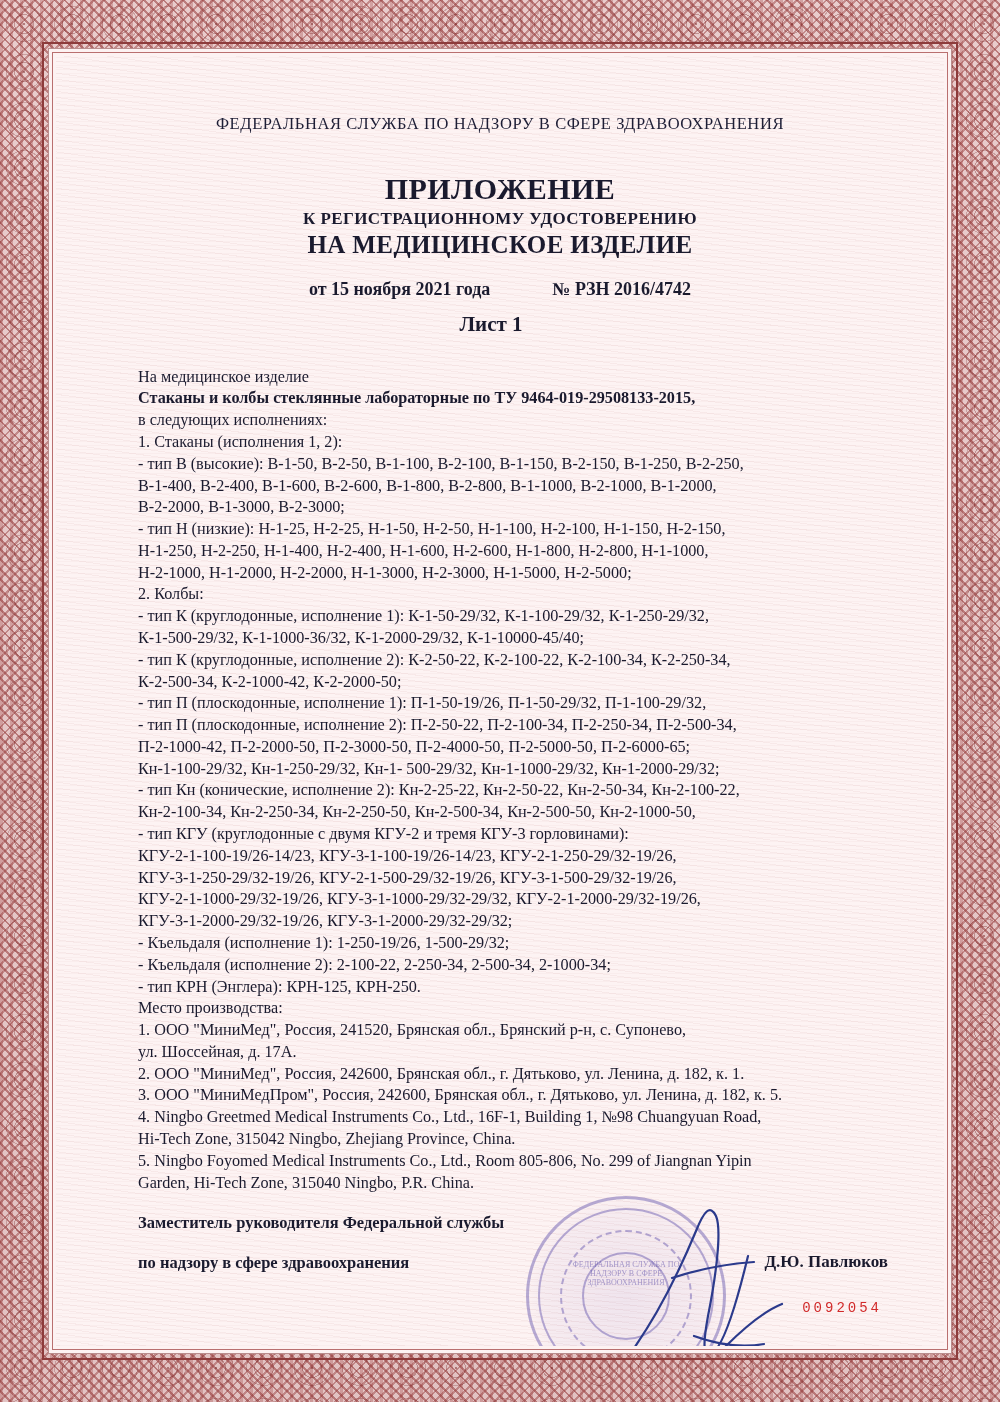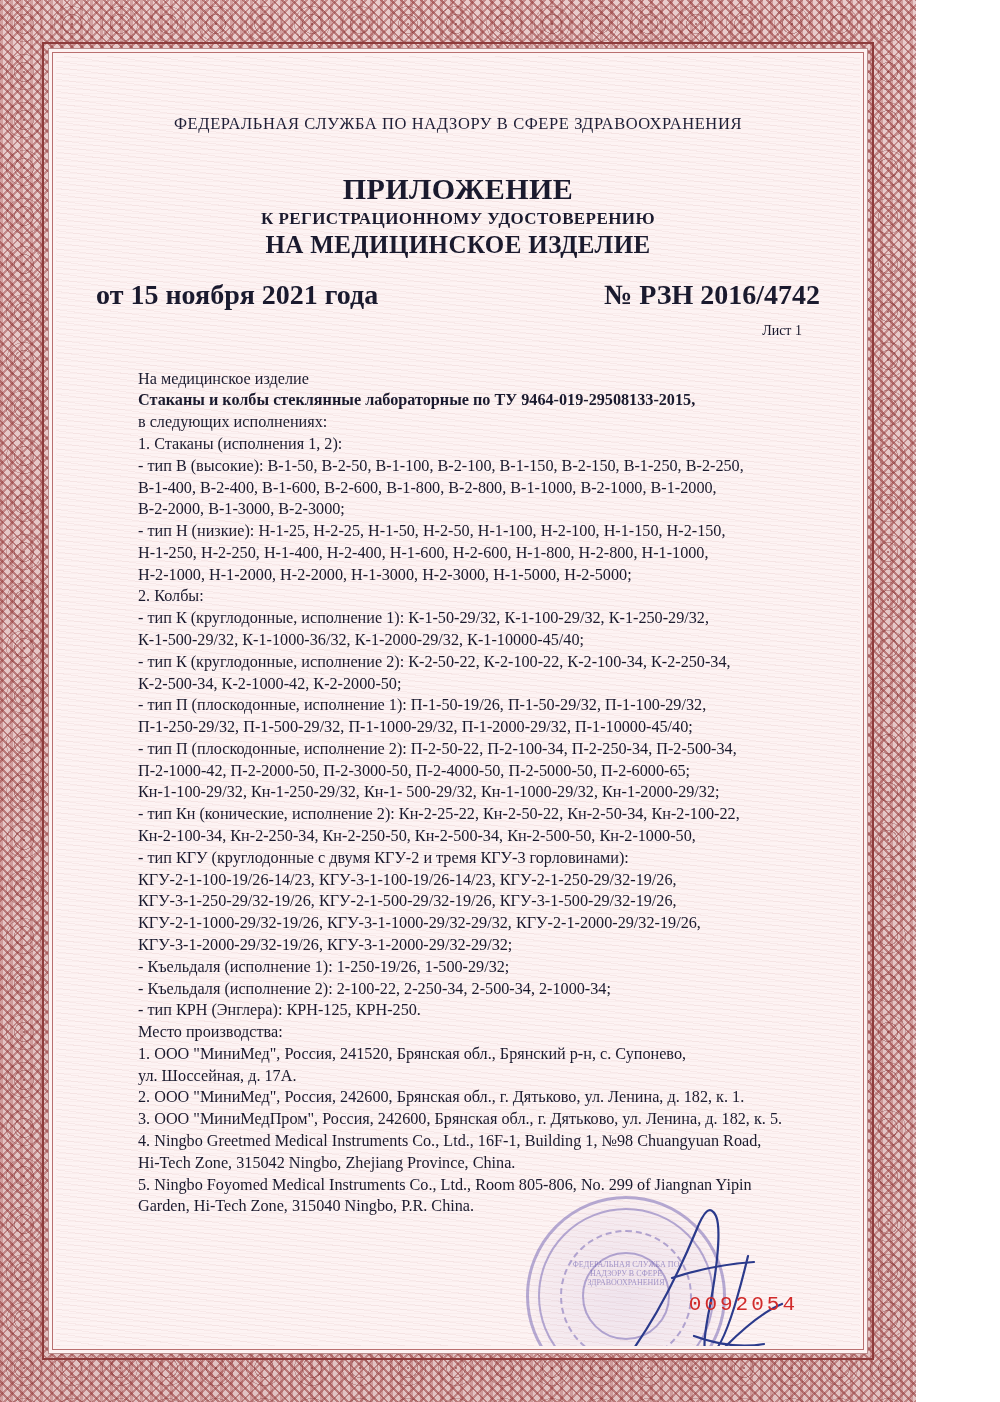--- a/index.html
+++ b/index.html
@@ -2,21 +2,21 @@
 <html lang="ru"><head>
 <meta charset="utf-8">
 <style>
   html, body {
     margin: 0;
     padding: 0;
     background: #ffffff;
   }
   .page {
     position: relative;
-    width: 916px;
+    width: 1000px;
     height: 1402px;
     overflow: hidden;
     background: #fdf4f4;
     font-family: "Liberation Serif", serif;
     color: #1a1a2e;
   }
 
   
   .border-outer {
     position: absolute;
@@ -90,31 +90,31 @@
     line-height: 1.26;
     letter-spacing: 0.4px;
   }
   .title-1 { font-size: 30px; }
   .title-2 { font-size: 17px; }
   .title-3 { font-size: 25px; }
 
   .dateline {
     margin-top: 18px;
     display: flex;
-    justify-content: space-between;
+    justify-content: center;
     gap: 62px;
     font-weight: bold;
-    font-size: 28px;
+    font-size: 18px;
   }
   .sheet {
     margin-top: 12px;
-    text-align: right;
+    text-align: center;
     padding-right: 18px;
-    font-weight: normal;
-    font-size: 14px;
+    font-weight: bold;
+    font-size: 21px;
   }
 
   .body {
     margin-top: 30px;
     padding: 0 8px 0 42px;
     font-size: 16.2px;
     line-height: 1.345;
   }
   .body p { margin: 0; }
   .b { font-weight: bold; }
@@ -131,21 +131,21 @@
     align-items: flex-end;
   }
   .sig-name { font-weight: bold; font-size: 17px; padding-right: 8px;}
 
   .doc-number {
     position: absolute;
     right: 62px;
     bottom: 30px;
     color: #d12a2a;
     font-family: "Liberation Mono", monospace;
-    font-size: 21px;
+    font-size: 14px;
     letter-spacing: 3px;
   }
 
   
   .stamp {
     position: absolute;
     left: 470px;
     top: 1140px;
     width: 200px;
     height: 200px;
@@ -226,21 +226,20 @@
         <p>В-2-2000, В-1-3000, В-2-3000;</p>
         <p>- тип Н (низкие): Н-1-25, Н-2-25, Н-1-50, Н-2-50, Н-1-100, Н-2-100, Н-1-150, Н-2-150,</p>
         <p>Н-1-250, Н-2-250, Н-1-400, Н-2-400, Н-1-600, Н-2-600, Н-1-800, Н-2-800, Н-1-1000,</p>
         <p>Н-2-1000, Н-1-2000, Н-2-2000, Н-1-3000, Н-2-3000, Н-1-5000, Н-2-5000;</p>
         <p>2. Колбы:</p>
         <p>- тип К (круглодонные, исполнение 1): К-1-50-29/32, К-1-100-29/32, К-1-250-29/32,</p>
         <p>К-1-500-29/32, К-1-1000-36/32, К-1-2000-29/32, К-1-10000-45/40;</p>
         <p>- тип К (круглодонные, исполнение 2): К-2-50-22, К-2-100-22, К-2-100-34, К-2-250-34,</p>
         <p>К-2-500-34, К-2-1000-42, К-2-2000-50;</p>
         <p>- тип П (плоскодонные, исполнение 1): П-1-50-19/26, П-1-50-29/32, П-1-100-29/32,</p>
-        <p>П-1-250-29/32, П-1-500-29/32, П-1-1000-29/32, П-1-2000-29/32, П-1-10000-45/40;</p>
         <p>- тип П (плоскодонные, исполнение 2): П-2-50-22, П-2-100-34, П-2-250-34, П-2-500-34,</p>
         <p>П-2-1000-42, П-2-2000-50, П-2-3000-50, П-2-4000-50, П-2-5000-50, П-2-6000-65;</p>
         <p>Кн-1-100-29/32, Кн-1-250-29/32, Кн-1- 500-29/32, Кн-1-1000-29/32, Кн-1-2000-29/32;</p>
         <p>- тип Кн (конические, исполнение 2): Кн-2-25-22, Кн-2-50-22, Кн-2-50-34, Кн-2-100-22,</p>
         <p>Кн-2-100-34, Кн-2-250-34, Кн-2-250-50, Кн-2-500-34, Кн-2-500-50, Кн-2-1000-50,</p>
         <p>- тип КГУ (круглодонные с двумя КГУ-2 и тремя КГУ-3 горловинами):</p>
         <p>КГУ-2-1-100-19/26-14/23, КГУ-3-1-100-19/26-14/23, КГУ-2-1-250-29/32-19/26,</p>
         <p>КГУ-3-1-250-29/32-19/26, КГУ-2-1-500-29/32-19/26, КГУ-3-1-500-29/32-19/26,</p>
         <p>КГУ-2-1-1000-29/32-19/26, КГУ-3-1-1000-29/32-29/32, КГУ-2-1-2000-29/32-19/26,</p>
         <p>КГУ-3-1-2000-29/32-19/26, КГУ-3-1-2000-29/32-29/32;</p>
@@ -253,20 +252,27 @@
         <p>1. ООО "МиниМед", Россия, 241520, Брянская обл., Брянский р-н, с. Супонево,</p>
         <p>ул. Шоссейная, д. 17А.</p>
         <p>2. ООО "МиниМед", Россия, 242600, Брянская обл., г. Дятьково, ул. Ленина, д. 182, к. 1.</p>
         <p>3. ООО "МиниМедПром", Россия, 242600, Брянская обл., г. Дятьково, ул. Ленина, д. 182, к. 5.</p>
         <p>4. Ningbo Greetmed Medical Instruments Co., Ltd., 16F-1, Building 1, №98 Chuangyuan Road,</p>
         <p>Hi-Tech Zone, 315042 Ningbo, Zhejiang Province, China.</p>
         <p>5. Ningbo Foyomed Medical Instruments Co., Ltd., Room 805-806, No. 299 of Jiangnan Yipin</p>
         <p>Garden, Hi-Tech Zone, 315040 Ningbo, P.R. China.</p>
       </div>
 
+      <div class="signature">
+        <p class="b">Заместитель руководителя Федеральной службы</p>
+        <div class="sig-row">
+          <span class="b">по надзору в сфере здравоохранения</span>
+          <span class="sig-name">Д.Ю.  Павлюков</span>
+        </div>
+      </div>
 
     </div>
 
     <div class="stamp">
       <div class="stamp-fill"></div>
       <div class="ring r1"></div>
       <div class="ring r2"></div>
       <div class="ring r3"></div>
       <div class="ring r4"></div>
       <div class="txt">ФЕДЕРАЛЬНАЯ СЛУЖБА ПО НАДЗОРУ В СФЕРЕ ЗДРАВООХРАНЕНИЯ</div>

